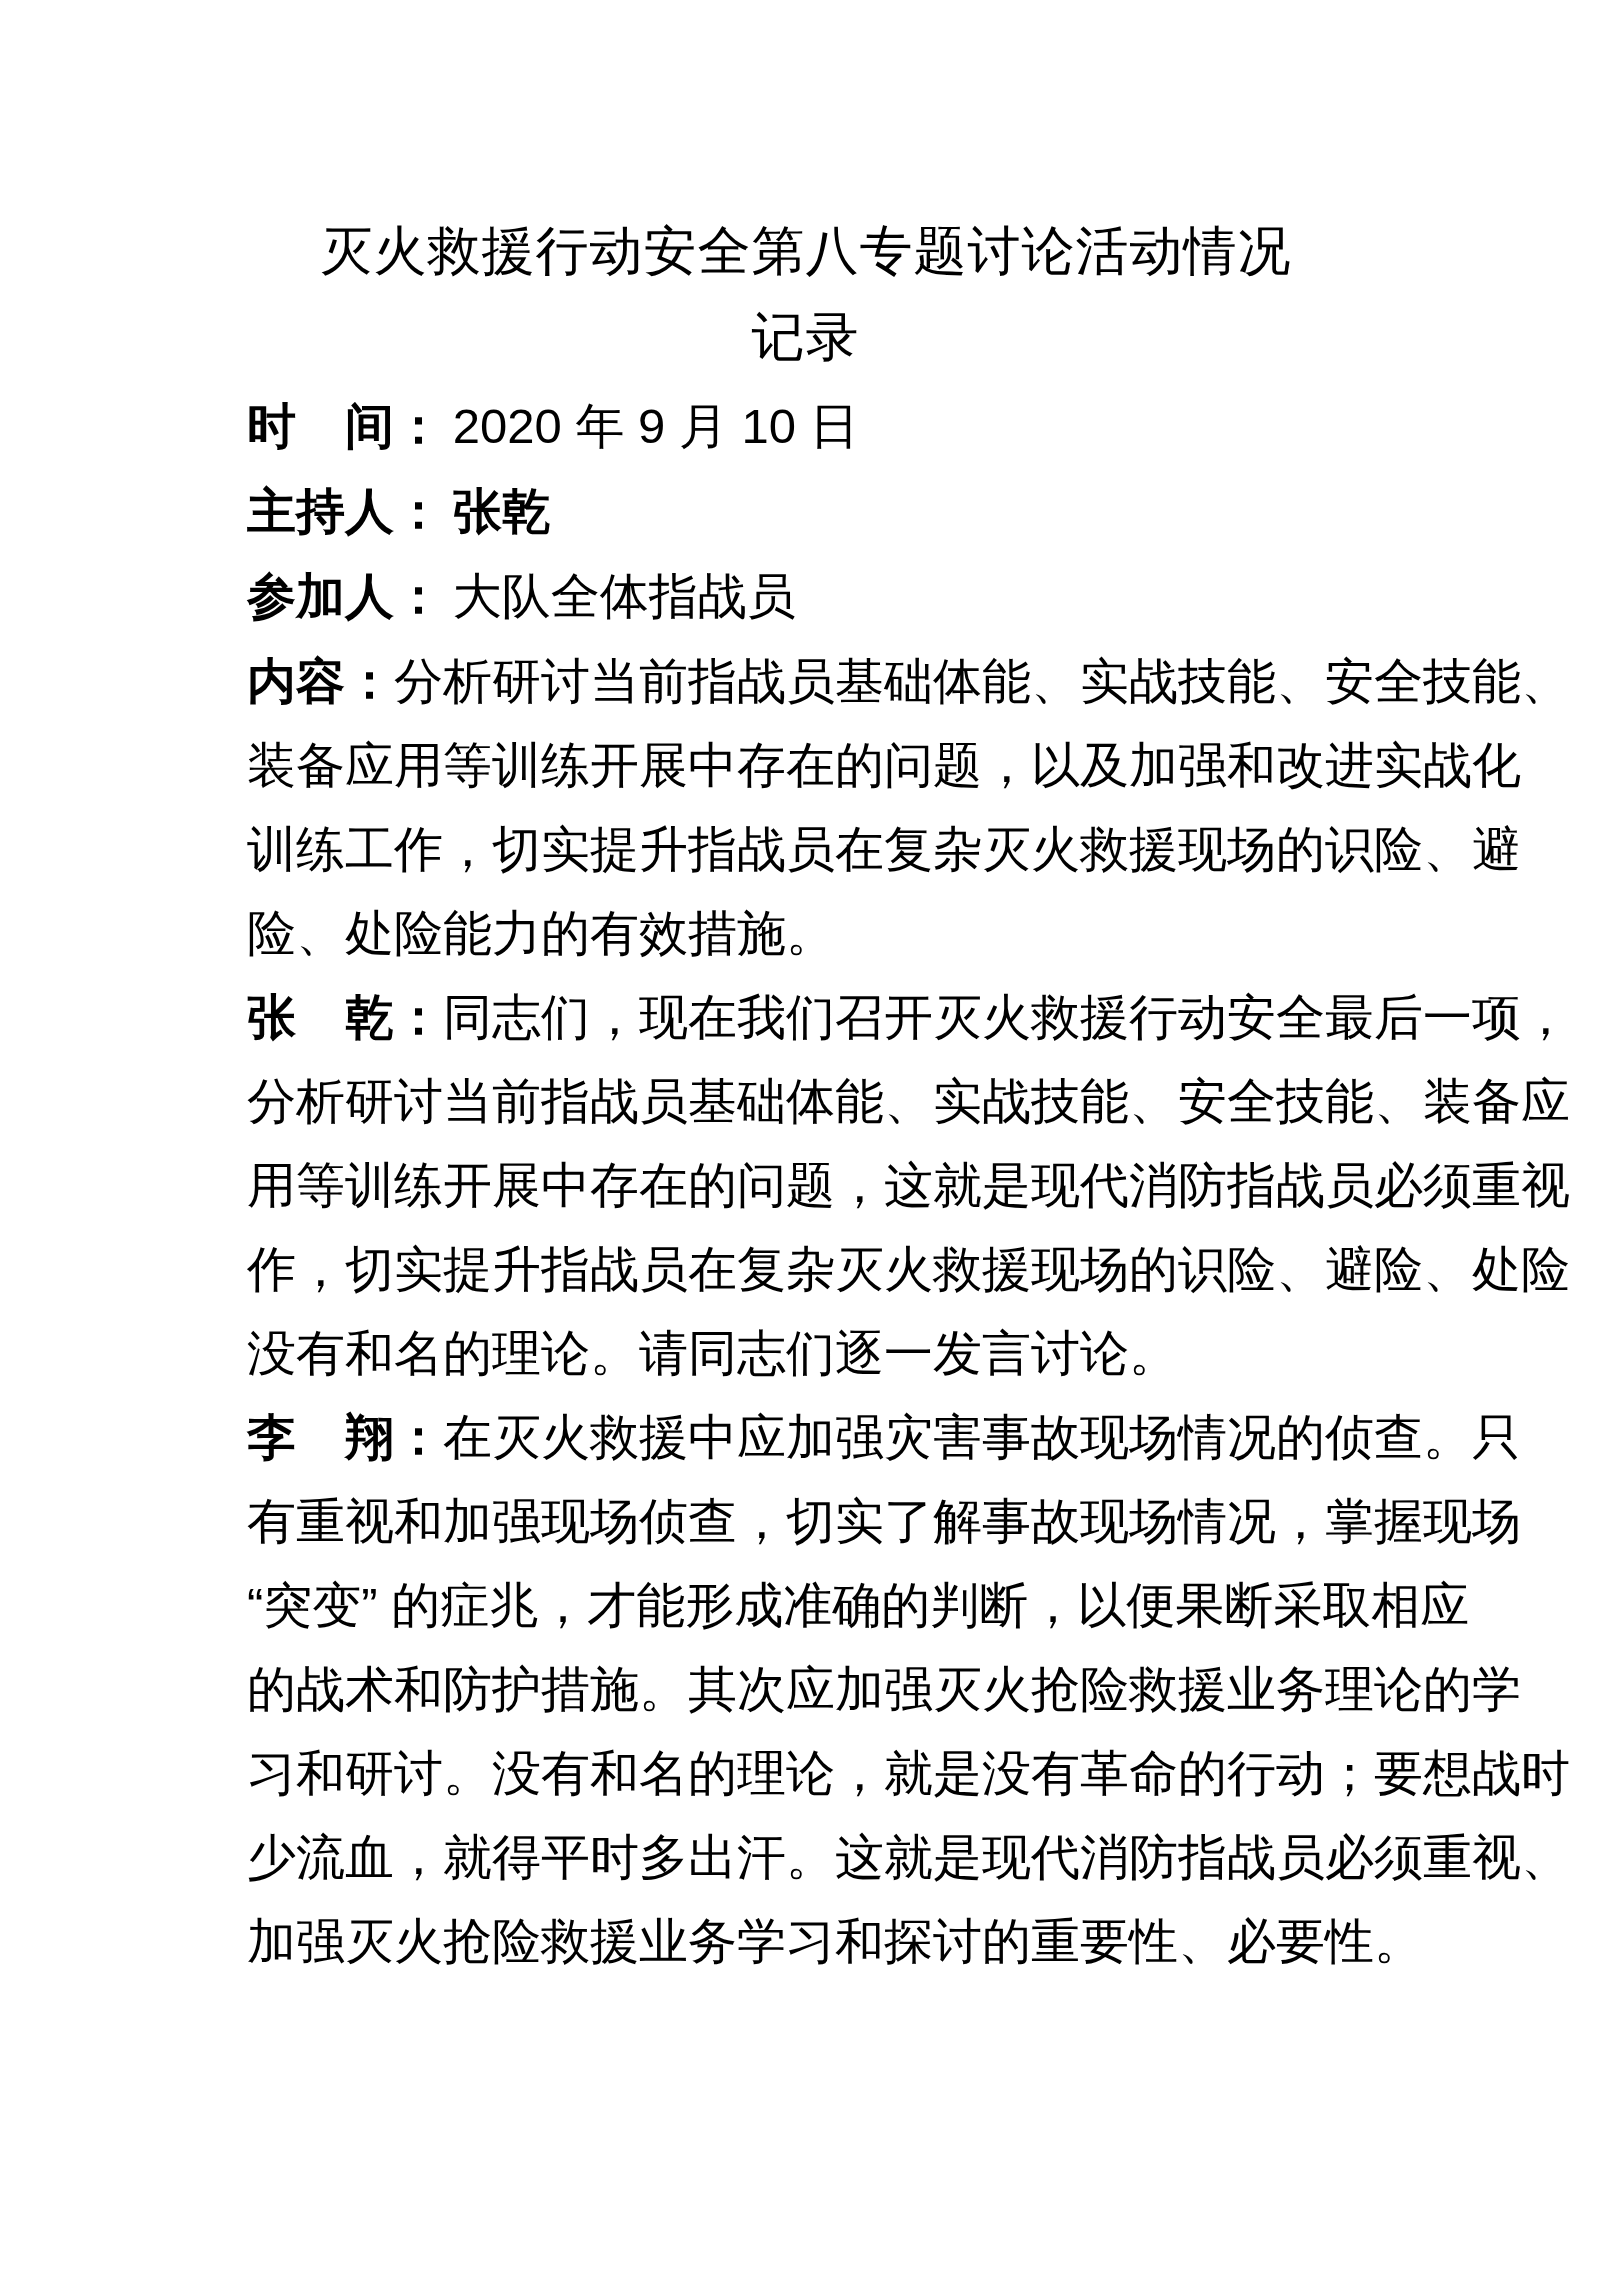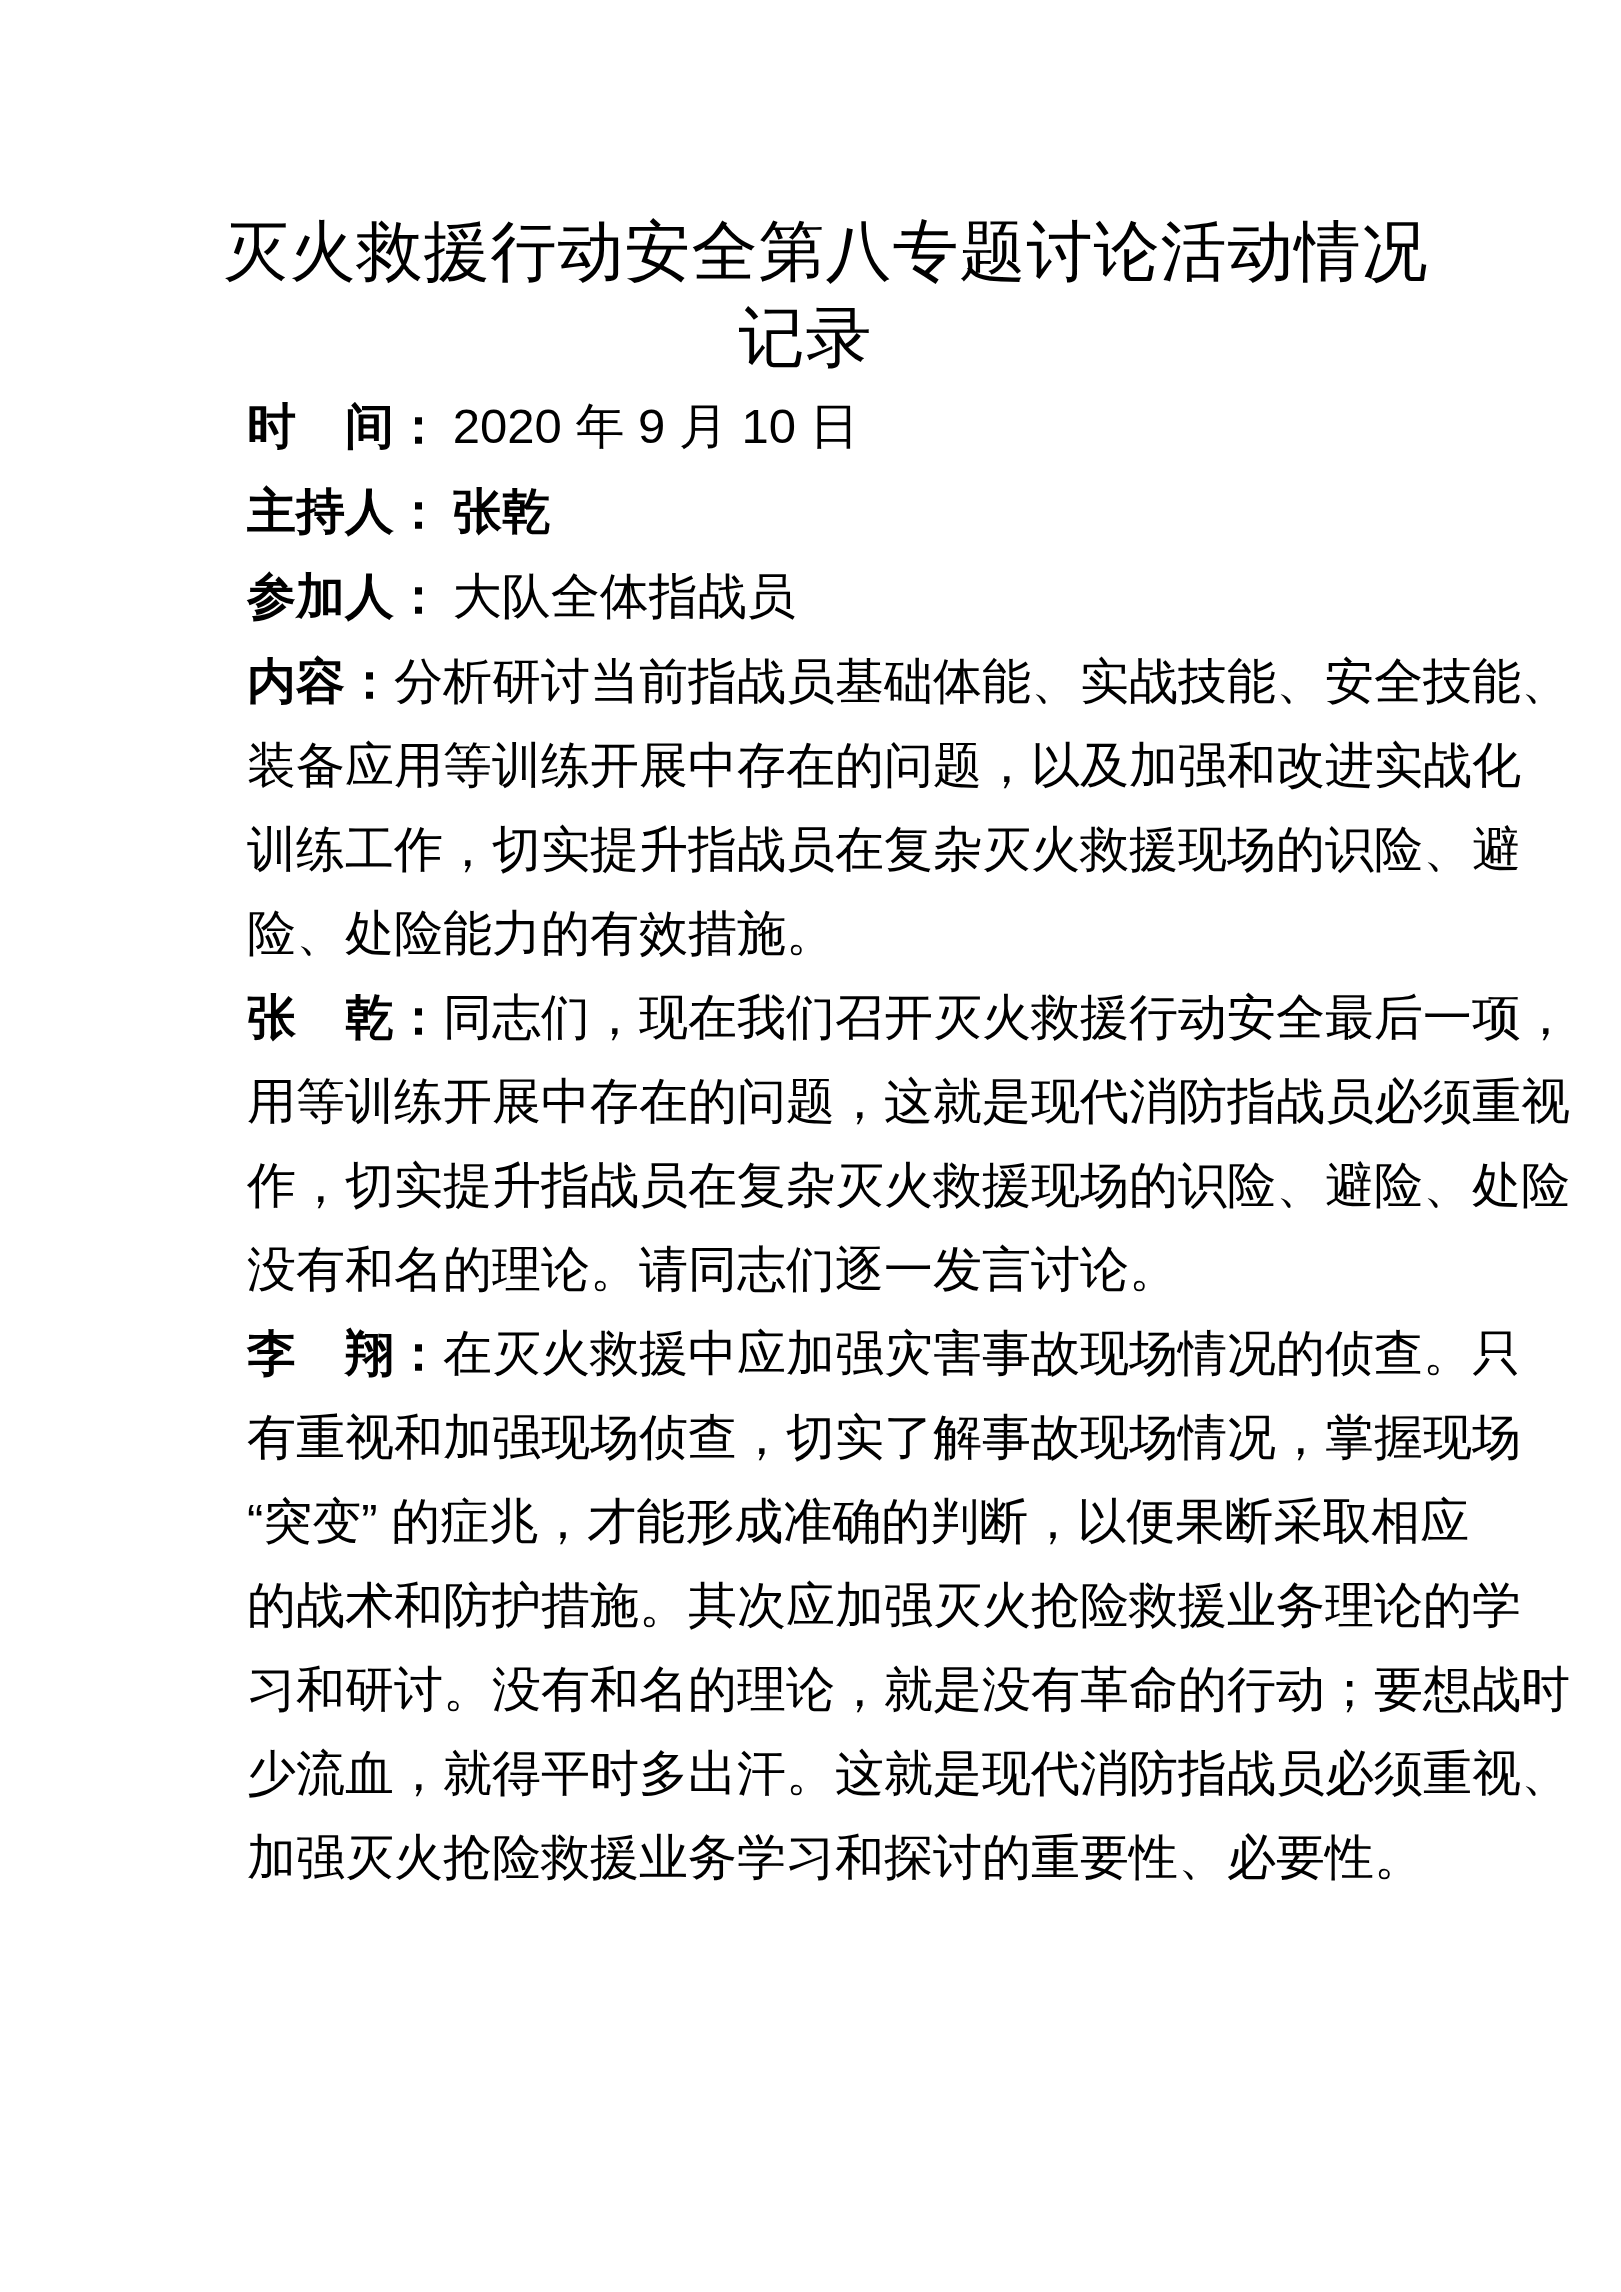--- a/index.html
+++ b/index.html
@@ -21,21 +21,21 @@
     top: 0;
     width: 1621px;
     height: 2293px;
     background: #ffffff;
     box-sizing: border-box;
     padding: 208px 208px 0 247px;
   }
   .title {
     width: 1166px;
     margin-left: -24.5px;
-    font-size: 66px;
+    font-size: 53px;
     line-height: 86px;
     text-align: center;
     font-weight: 500;
     letter-spacing: 1px;
   }
   .title .t-line {
     white-space: nowrap;
   }
   .body-block {
     margin-top: 3.9px;
@@ -78,20 +78,21 @@
       </div>
     <div id="paragraphs">
         <div class="para">
           <div class="line"><span class="para-label">内容：</span>分析研讨当前指战员基础体能、实战技能、安全技能、</div>
           <div class="line">装备应用等训练开展中存在的问题，以及加强和改进实战化</div>
           <div class="line">训练工作，切实提升指战员在复杂灭火救援现场的识险、避</div>
           <div class="line">险、处险能力的有效措施。</div>
         </div>
         <div class="para">
           <div class="line"><span class="para-label">张　乾：</span>同志们，现在我们召开灭火救援行动安全最后一项，</div>
+          <div class="line">分析研讨当前指战员基础体能、实战技能、安全技能、装备应</div>
           <div class="line">用等训练开展中存在的问题，这就是现代消防指战员必须重视</div>
           <div class="line">作，切实提升指战员在复杂灭火救援现场的识险、避险、处险</div>
           <div class="line">没有和名的理论。请同志们逐一发言讨论。</div>
         </div>
         <div class="para">
           <div class="line"><span class="para-label">李　翔：</span>在灭火救援中应加强灾害事故现场情况的侦查。只</div>
           <div class="line">有重视和加强现场侦查，切实了解事故现场情况，掌握现场</div>
           <div class="line">“突变” 的症兆，才能形成准确的判断，以便果断采取相应</div>
           <div class="line">的战术和防护措施。其次应加强灭火抢险救援业务理论的学</div>
           <div class="line">习和研讨。没有和名的理论，就是没有革命的行动；要想战时</div>

